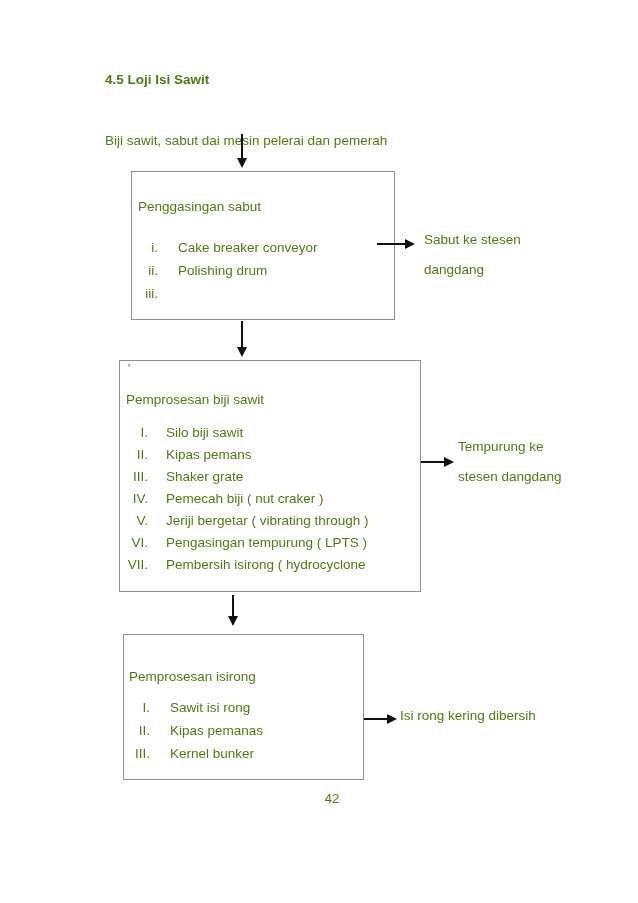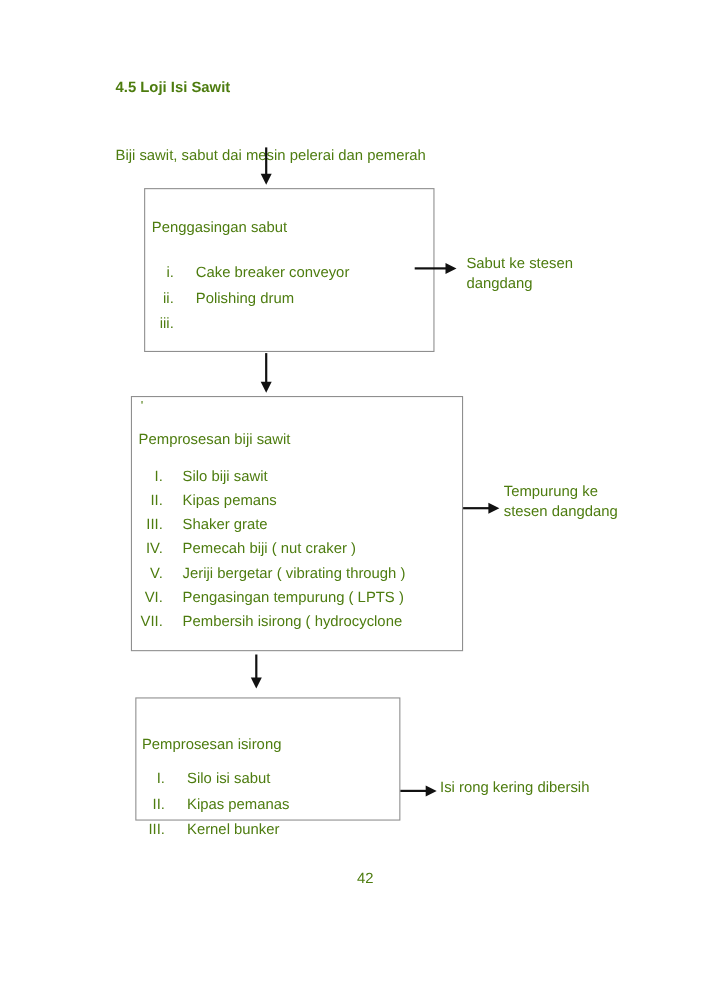--- a/index.html
+++ b/index.html
@@ -47,21 +47,21 @@
   
   .harrow { position:absolute; height:12px; }
   .harrow .hline { position:absolute; left:0; top:5px; height:2px; background:#111111; }
   .harrow .hhead {
     position:absolute; right:0; top:1px; width:0; height:0;
     border-top:5px solid transparent; border-bottom:5px solid transparent;
     border-left:10px solid #111111;
   }
 
   .side-label { position:absolute; line-height:14px; white-space:nowrap; }
-  .side-label .line2 { margin-top:4px; }
+  .side-label .line2 { margin-top:16px; }
   .page-number { position:absolute; width:40px; text-align:center; line-height:15px; }
 </style>
 </head>
 <body>
 
 <div class="page">
 
   <div class="abs title" style="left:105px; top:72px;">4.5 Loji Isi Sawit</div>
   <div class="abs intro" style="left:105px; top:113px;margin-top:20px;">Biji sawit, sabut dai mesin pelerai dan pemerah</div>
 
@@ -143,26 +143,26 @@
   <div class="side-label" style="left:458px; top:440px;">
     <div>Tempurung ke</div>
     <div class="line2">stesen dangdang</div>
   </div>
 
   <div class="varrow" style="left:228px; top:595px; height:31px;">
     <div class="vline" style="height:22px;"></div>
     <div class="vhead" style="top:21px;"></div>
   </div>
 
-  <div class="box b3" style="left:123px; top:634px; width:241px; height:112px;">
+  <div class="box b3" style="left:123px; top:634px; width:241px; height:146px;">
     <div class="box-title" style="left:5px; top:35px;">Pemprosesan isirong</div>
     <div class="list" style="left:0; top:66px;">
       <div class="row gap9">
         <span class="num">I.</span>
-        <span class="lbl">Silo isi sabut</span>
+        <span class="lbl">Sawit isi rong</span>
       </div>
       <div class="row gap9">
         <span class="num">II.</span>
         <span class="lbl">Kipas pemanas</span>
       </div>
       <div class="row">
         <span class="num">III.</span>
         <span class="lbl">Kernel bunker</span>
       </div>
     </div>

